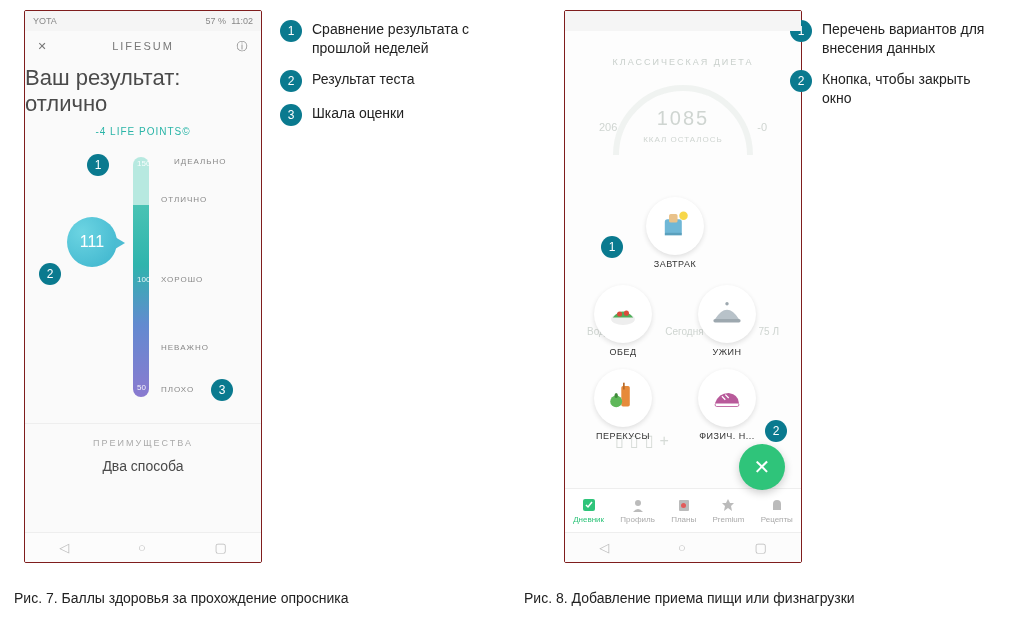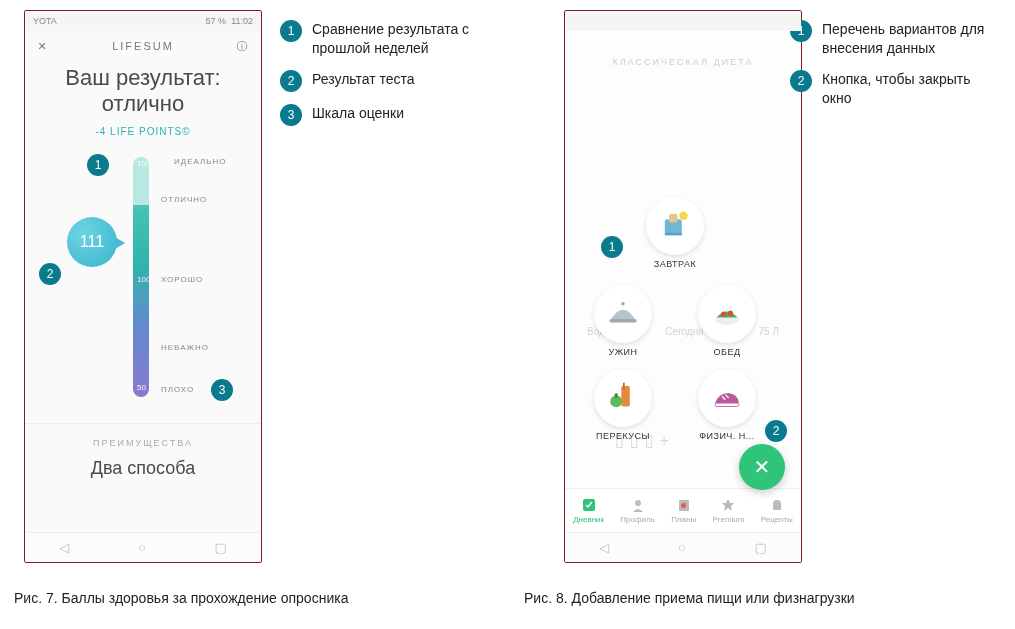--- a/index.html
+++ b/index.html
@@ -3,30 +3,30 @@
 <meta charset="utf-8">
 <style>
   * { box-sizing: border-box; margin: 0; padding: 0; }
   body { font-family: Arial, Helvetica, sans-serif; background: #fff; width: 1015px; height: 629px; position: relative; }
   .figure-wrap { position: absolute; }
   .phone { width: 238px; height: 553px; background: #fafafa; border-radius: 2px; border: 1px solid #7f1d1d; position: relative; overflow: hidden; }
   .status-bar { height: 20px; background: #f5f5f5; color: #888; font-size: 9px; display: flex; align-items: center; justify-content: space-between; padding: 0 8px; position: relative; z-index: 2; }
   .app-header { height: 30px; display: flex; align-items: center; justify-content: space-between; padding: 0 10px; color: #777; font-size: 11px; letter-spacing: 2px; }
   .app-header .icon { width: 16px; text-align: center; }
   .phone .content { position: relative; }
-  .result-title { text-align: center; font-size: 22px; color: #4a4a4a; line-height: 1.2; font-weight: 300; margin-top: 4px; }
+  .result-title { font-size: 22px; color: #4a4a4a; line-height: 1.2; font-weight: 300; margin-top: 4px; }
   .life-points { text-align: center; color: #2bb5a8; font-size: 10px; letter-spacing: 1px; margin-top: 8px; }
   .scale-wrap { position: relative; margin-top: 20px; height: 250px; }
   .scale-bar { position: absolute; left: 108px; top: 0; width: 16px; height: 240px; border-radius: 8px; background: linear-gradient(to bottom, #b7e9e0 0%, #b7e9e0 20%, #49c3b4 20%, #2fb4ad 45%, #638ad0 70%, #8a7ad0 100%); }
   .scale-num { position: absolute; left: 112px; font-size: 8px; color: rgba(255,255,255,0.9); }
   .scale-label { position: absolute; left: 136px; font-size: 8px; color: #888; letter-spacing: 1px; }
   .score-bubble { position: absolute; left: 42px; top: 60px; width: 50px; height: 50px; border-radius: 50%; background: radial-gradient(circle at 30% 30%, #6cd4e2, #3bb3cc); color: #fff; display: flex; align-items: center; justify-content: center; font-size: 16px; }
   .score-bubble::after { content: ""; position: absolute; right: -8px; top: 20px; border-left: 10px solid #4cbcd2; border-top: 6px solid transparent; border-bottom: 6px solid transparent; }
   .advantages { text-align: center; margin-top: 16px; color: #aaa; font-size: 9px; letter-spacing: 2px; border-top: 1px solid #eee; padding-top: 14px; }
-  .two-ways { text-align: center; font-size: 18px; color: #4a4a4a; font-weight: 300; margin-top: 10px; }
+  .two-ways { text-align: center; font-size: 14px; color: #4a4a4a; font-weight: 300; margin-top: 10px; }
   .soft-keys { position: absolute; bottom: 0; left: 0; right: 0; height: 30px; background: #fcfcfc; display: flex; align-items: center; justify-content: space-around; color: #bbb; font-size: 13px; border-top: 1px solid #eee; }
 
   
   .phone2 { background: #f5f5f5; margin-left: 34px; }
   .phone2 .overlay-bg { position: absolute; inset: 0; background: rgba(255,255,255,0.82); }
   .dim-header { color: #c9d0cc; text-align: center; font-size: 9px; letter-spacing: 2px; padding-top: 26px; position: relative; }
   .dim-ring { position: relative; margin: 18px auto 0; width: 140px; height: 100px; }
   .dim-ring .arc { position: absolute; left: 0; top: 0; width: 140px; height: 140px; border: 6px solid #e7ece9; border-radius: 50%; clip-path: inset(0 0 50% 0); opacity: .6; }
   .dim-ring .center { position: absolute; top: 22px; left: 0; right: 0; text-align: center; color: #cfd5d1; font-size: 20px; letter-spacing: 2px; }
   .dim-ring .sub { position: absolute; top: 50px; left: 0; right: 0; text-align: center; color: #cfd5d1; font-size: 8px; letter-spacing: 1px; }
@@ -126,55 +126,62 @@
 <div class="caption" style="left:14px; top:590px;">Рис. 7. Баллы здоровья за прохождение опросника</div>
 
 <div class="figure-wrap" style="left:530px; top:10px;">
   <div class="phone phone2">
     <div class="overlay-bg"></div>
     <div class="status-bar" style="color:#c9d0cc;">
       <span>&nbsp;</span>
         <span>&nbsp;</span>
     </div>
     <div class="dim-header">КЛАССИЧЕСКАЯ ДИЕТА</div>
+    <div class="dim-ring">
+      <div class="arc"></div>
+      <div class="side left">206</div>
+      <div class="center">1085</div>
+      <div class="sub">ККАЛ ОСТАЛОСЬ</div>
+      <div class="side right">-0</div>
+    </div>
 
     <div class="meal-grid">
       <div class="meal-item" style="width:100%; margin-bottom:4px;">
         <div class="meal-circle toaster">
           <svg viewBox="0 0 40 40">
               <circle cx="30" cy="8" r="5" fill="#f7d74a"></circle>
               <rect x="8" y="12" width="20" height="18" rx="3" fill="#6fb7d6"></rect>
               <rect x="13" y="6" width="10" height="10" rx="2" fill="#e9c28a"></rect>
               <rect x="8" y="28" width="20" height="3" fill="#5aa0bd"></rect>
             </svg>
         </div>
         <div class="meal-label">ЗАВТРАК</div>
       </div>
       <div class="meal-item">
-        <div class="meal-circle cloche">
-          <svg viewBox="0 0 40 40">
-              <path d="M6 26 Q20 4 34 26 Z" fill="#b8c2c9"></path>
-              <rect x="4" y="26" width="32" height="4" rx="2" fill="#9da8af"></rect>
-              <circle cx="20" cy="8" r="2" fill="#9da8af"></circle>
-            </svg>
-        </div>
-        <div class="meal-label">УЖИН</div>
-      </div>
-      <div class="meal-item">
         <div class="meal-circle salad">
           <svg viewBox="0 0 40 40">
               <ellipse cx="20" cy="26" rx="14" ry="7" fill="#eee"></ellipse>
               <path d="M8 24 Q20 10 32 24" fill="#4fae5a"></path>
               <circle cx="16" cy="20" r="3" fill="#d94b3b"></circle>
               <circle cx="24" cy="19" r="3" fill="#d94b3b"></circle>
             </svg>
         </div>
         <div class="meal-label">ОБЕД</div>
       </div>
       <div class="meal-item">
+        <div class="meal-circle cloche">
+          <svg viewBox="0 0 40 40">
+              <path d="M6 26 Q20 4 34 26 Z" fill="#b8c2c9"></path>
+              <rect x="4" y="26" width="32" height="4" rx="2" fill="#9da8af"></rect>
+              <circle cx="20" cy="8" r="2" fill="#9da8af"></circle>
+            </svg>
+        </div>
+        <div class="meal-label">УЖИН</div>
+      </div>
+      <div class="meal-item">
         <div class="meal-circle smoothie">
           <svg viewBox="0 0 40 40">
               <rect x="18" y="6" width="10" height="24" rx="2" fill="#e68a3a"></rect>
               <rect x="20" y="2" width="2" height="8" fill="#b86b2a"></rect>
               <circle cx="12" cy="24" r="7" fill="#5fb85a"></circle>
               <ellipse cx="12" cy="17" rx="2" ry="3" fill="#3f8a3a"></ellipse>
             </svg>
         </div>
         <div class="meal-label">ПЕРЕКУСЫ</div>
       </div>

